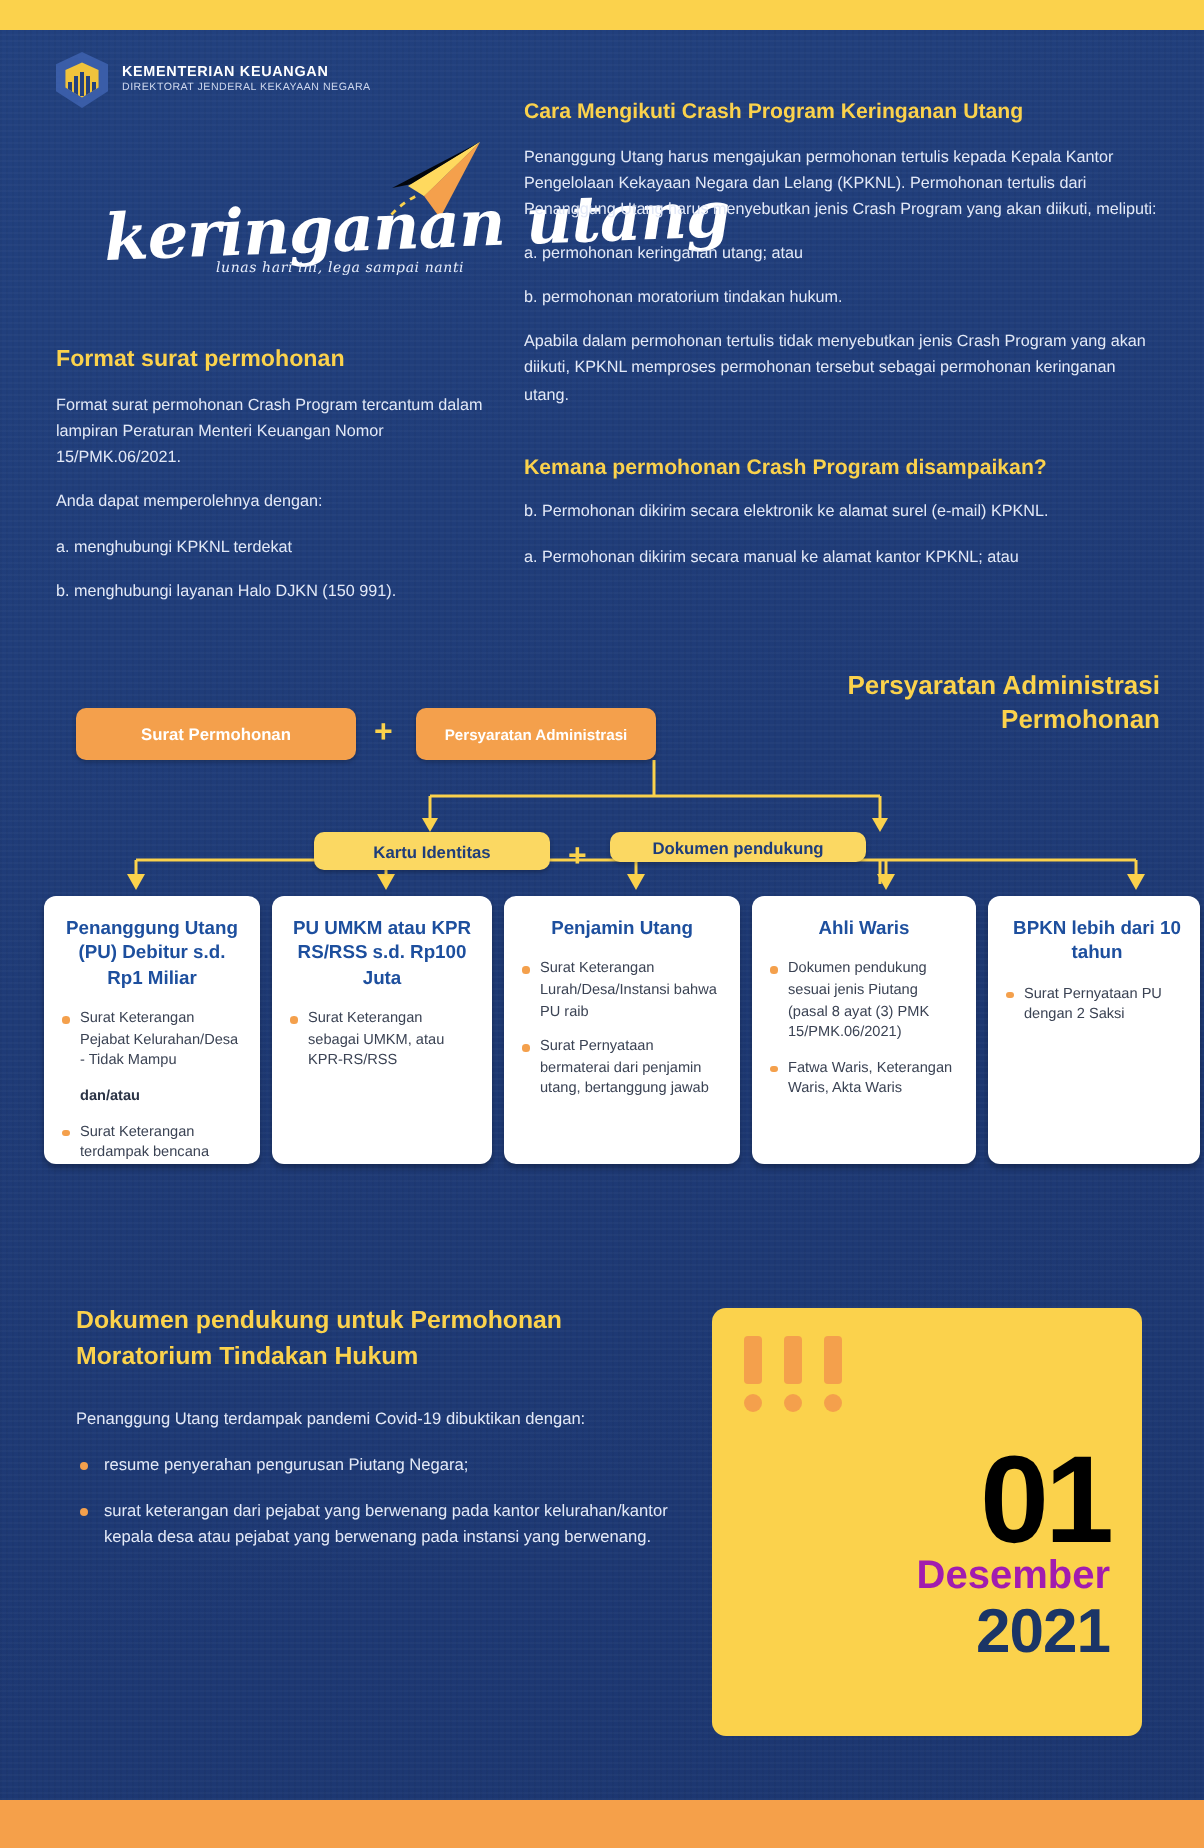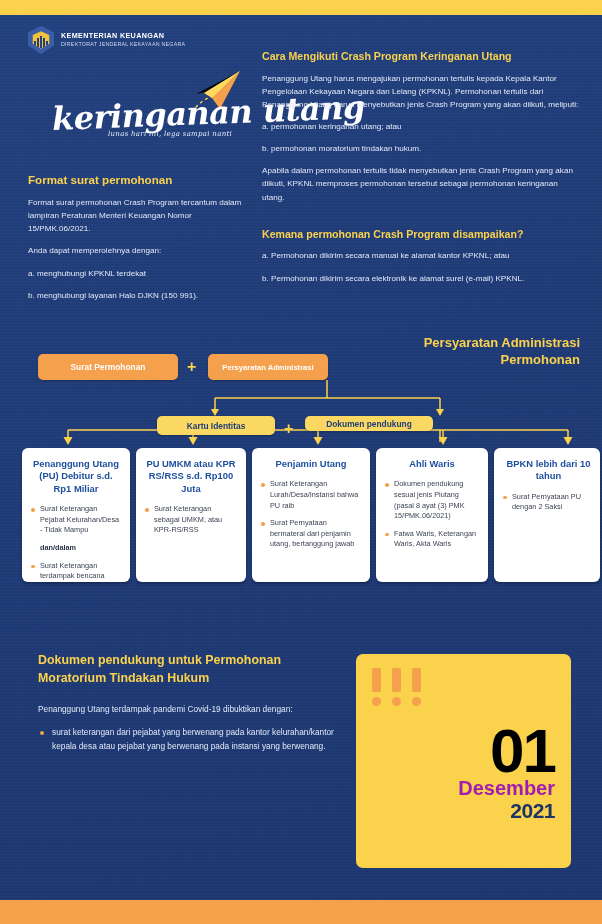--- a/index.html
+++ b/index.html
@@ -138,21 +138,21 @@
   .excl span i { display:block; width:9px; background:#f4a04c; }
   .excl span i.bar { height:24px; border-radius:2px; }
   .excl span i.dot { height:9px; border-radius:50%; margin-top:5px; }
   .deadline-body { display:flex; }
   .deadline-left { width:88px; padding-top:4px; }
   .deadline-left p { color:#1f3d7a; font-size:8.2px; font-weight:bold; line-height:1.45; }
   .arrow { margin-top:14px; width:80px; height:17px; }
   .deadline-right { flex:1; text-align:right; padding-right:2px; }
   .d-num { color:#000000; font-size:62px; font-weight:bold; line-height:.86; letter-spacing:-2px; }
   .d-month { color:#a21caf; font-size:20px; font-weight:bold; line-height:1.12; }
-  .d-year { color:#1b3566; font-size:21px; font-weight:bold; line-height:1.05; letter-spacing:-.5px; }
+  .d-year { color:#1b3566; font-size:31px; font-weight:bold; line-height:1.05; letter-spacing:-.5px; }
 </style>
 </head>
 <body>
 
 <div class="page">
 
   <div class="bar-top"></div>
 
   <div class="logo-row">
     <div class="logo-mark">
@@ -193,22 +193,22 @@
   </div>
 
   <div class="col-right">
     <div class="sec-title-sm h-yellow">Cara Mengikuti Crash Program Keringanan Utang</div>
     <div class="body-txt para">Penanggung Utang harus mengajukan permohonan tertulis kepada Kepala Kantor Pengelolaan Kekayaan Negara dan Lelang (KPKNL). Permohonan tertulis dari Penanggung Utang harus menyebutkan jenis Crash Program yang akan diikuti, meliputi:</div>
     <div class="body-txt para">a. permohonan keringanan utang; atau</div>
     <div class="body-txt para">b. permohonan moratorium tindakan hukum.</div>
     <div class="body-txt para" style="margin-top:6px">Apabila dalam permohonan tertulis tidak menyebutkan jenis Crash Program yang akan diikuti, KPKNL memproses permohonan tersebut sebagai permohonan keringanan utang.</div>
 
     <div class="sec-title-sm h-yellow" style="margin-top:24px">Kemana permohonan Crash Program disampaikan?</div>
+    <div class="body-txt para">b. Permohonan dikirim secara elektronik ke alamat surel (e-mail) KPKNL.</div>
     <div class="body-txt para">a. Permohonan dikirim secara manual ke alamat kantor KPKNL; atau</div>
-    <div class="body-txt para">b. Permohonan dikirim secara elektronik ke alamat surel (e-mail) KPKNL.</div>
   </div>
 
   <div class="flow">
     <div class="flow-heading">Persyaratan Administrasi Permohonan</div>
 
     <svg style="position:absolute;left:0;top:0;width:602px;height:290px">
 
       <path d="M327 54 L327 72" stroke="#fbd24c" stroke-width="1.5" fill="none"></path>
       <path d="M215 72 L440 72" stroke="#fbd24c" stroke-width="1.5" fill="none"></path>
       <path d="M215 72 L215 84" stroke="#fbd24c" stroke-width="1.5" fill="none"></path>
@@ -235,21 +235,21 @@
     <div class="pill pill-orange" style="left:208px;top:28px;width:120px;height:26px;font-size:7.6px">Persyaratan Administrasi</div>
 
     <div class="pill pill-yellow" style="left:157px;top:90px;width:118px;height:19px;">Kartu Identitas</div>
     <div class="plus" style="left:284px;top:95px;">+</div>
     <div class="pill pill-yellow" style="left:305px;top:90px;width:128px;height:15px;">Dokumen pendukung</div>
 
     <div class="card" style="left:22px;width:108px;">
       <h4>Penanggung Utang (PU) Debitur s.d. Rp1 Miliar</h4>
       <ul>
         <li>Surat Keterangan Pejabat Kelurahan/Desa - Tidak Mampu</li>
-        <li class="plain">dan/dalam</li>
+        <li class="plain">dan/atau</li>
         <li>Surat Keterangan terdampak bencana</li>
       </ul>
     </div>
 
     <div class="card" style="left:136px;width:110px;">
       <h4>PU UMKM atau KPR RS/RSS s.d. Rp100 Juta</h4>
       <ul>
         <li>Surat Keterangan sebagai UMKM, atau KPR-RS/RSS</li>
       </ul>
     </div>
@@ -275,20 +275,21 @@
       <ul>
         <li>Surat Pernyataan PU dengan 2 Saksi</li>
       </ul>
     </div>
   </div>
 
   <div class="bottom-left">
     <h3>Dokumen pendukung untuk Permohonan Moratorium Tindakan Hukum</h3>
     <p>Penanggung Utang terdampak pandemi Covid-19 dibuktikan dengan:</p>
     <ul>
+      <li>resume penyerahan pengurusan Piutang Negara;</li>
       <li>surat keterangan dari pejabat yang berwenang pada kantor kelurahan/kantor kepala desa atau pejabat yang berwenang pada instansi yang berwenang.</li>
     </ul>
   </div>
 
   <div class="deadline">
     <div class="excl">
       <span>
           <i class="bar"></i>
           <i class="dot"></i>
         </span>

